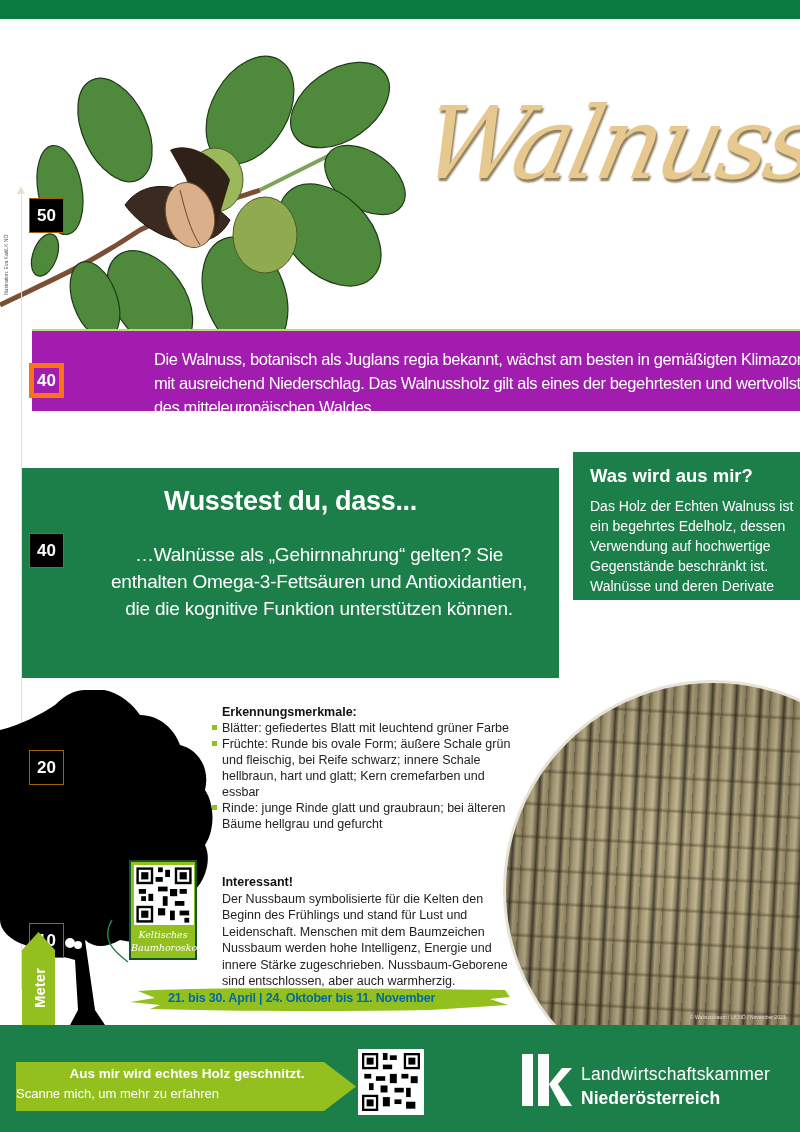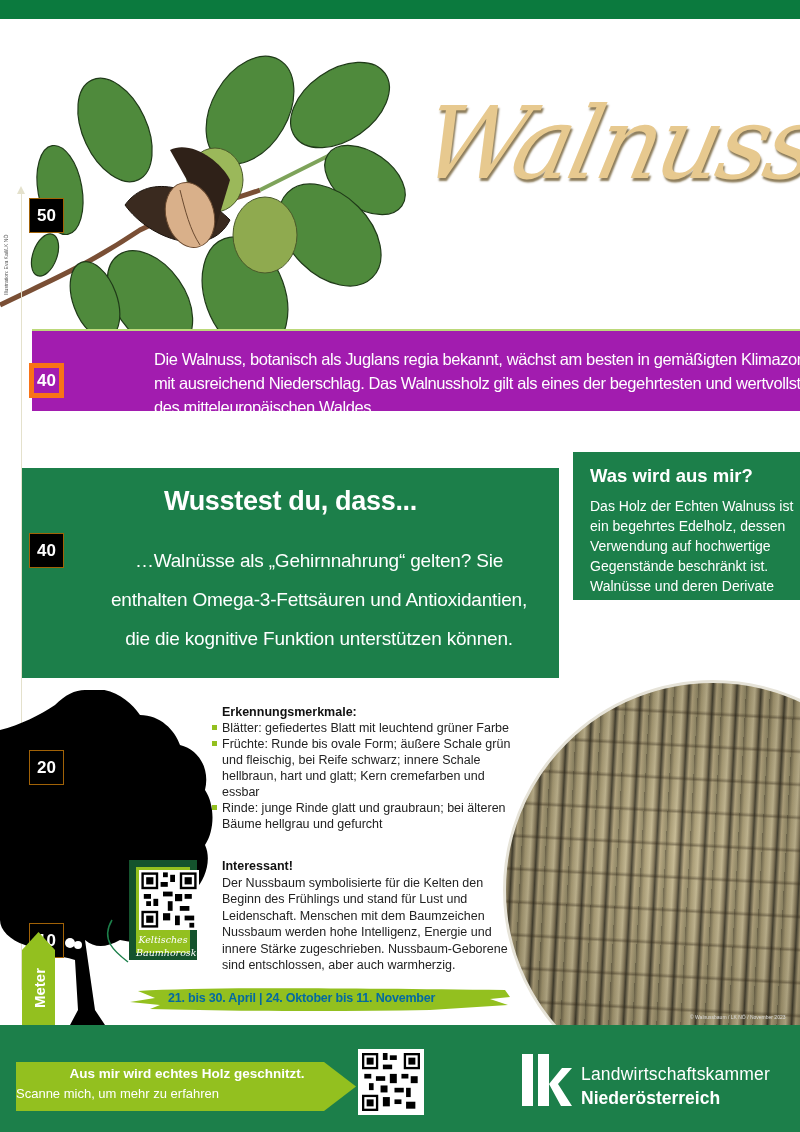--- a/index.html
+++ b/index.html
@@ -25,48 +25,48 @@
     font-size: 100px; color: #e7c98f; letter-spacing: -4px; text-shadow: 2px 3px 2px #8c7c5a; transform: skewX(-12deg); }
 
   
   .intro-band { position: absolute; left: 0; top: 329px; width: 800px; height: 82px; background: #a21caf; border-top: 2px solid #bcd97a; margin-left: 32px; }
   .intro-text { position: absolute; left: 122px; top: 16px; width: 670px; color: #fff; font-size: 16.5px; line-height: 24px;
     font-family: "Liberation Sans Narrow", "Liberation Sans", sans-serif; letter-spacing: -0.4px; }
 
   
   .dyk-box { position: absolute; left: 22px; top: 452px; width: 537px; height: 210px; background: #1c7f4a; margin-top: 16px; }
   .dyk-title { position: absolute; left: 0; width: 100%; top: 18px; text-align: center; font-weight: bold; font-size: 27px; color: #fff; letter-spacing: -0.3px; }
-  .dyk-text { position: absolute; left: 82px; width: 430px; top: 73px; text-align: center; color: #fff; font-size: 19px; line-height: 39px; letter-spacing: -0.2px; }
+  .dyk-text { position: absolute; left: 82px; width: 430px; top: 73px; text-align: center; color: #fff; font-size: 19px; line-height: 27px; letter-spacing: -0.2px; }
 
   .wwa-box { position: absolute; left: 573px; top: 452px; width: 227px; height: 148px; background: #1c7f4a; }
   .wwa-title { position: absolute; left: 17px; top: 13px; color: #fff; font-weight: bold; font-size: 18.5px; }
   .wwa-text { position: absolute; left: 17px; top: 44px; width: 205px; color: #fff; font-size: 14px; line-height: 20px; }
 
   
   .tree { position: absolute; left: 0; top: 690px; width: 225px; height: 335px; }
 
-  .qr-small { position: absolute; left: 129px; top: 860px; width: 68px; height: 100px; background: #93c01f; border: 7px solid #14532d; }
+  .qr-small { position: absolute; left: 129px; top: 860px; width: 68px; height: 100px; background: #93c01f; border: 2px solid #14532d; }
   .qr-small .qr-box { position: absolute; left: 3px; top: 3px; width: 60px; height: 60px; background: #fff; }
   .qr-small-label { position: absolute; left: 0; top: 66px; width: 100%; text-align: center; color: #fff; font-size: 9.5px; font-style: italic;
     font-family: "DejaVu Serif", serif; line-height: 13px; }
 
   .meter-arrow { position: absolute; left: 22px; top: 932px; width: 33px; height: 93px; }
   .meter-label { position: absolute; left: 24px; top: 955px; width: 30px; height: 66px; color: #fff; font-weight: bold; font-size: 15px;
     writing-mode: vertical-rl; transform: rotate(180deg); display: flex; align-items: center; justify-content: center; }
 
   
   .recog { position: absolute; left: 222px; top: 704px; width: 290px; font-size: 12.5px; line-height: 16px; color: #222;
     font-family: "Liberation Sans Narrow", "Liberation Sans", sans-serif; }
   .recog-title { font-weight: bold; color: #111; }
   .recog ul { list-style: none; }
   .recog li { position: relative; padding-left: 0; }
   .recog li .bullet { position: absolute; left: -10px; top: 5px; width: 5px; height: 5px; background: #93c01f; }
 
   .interesting { position: absolute; left: 222px; top: 858px; width: 290px; font-size: 12.5px; line-height: 16.5px; color: #222; }
-  .interesting-title { font-weight: bold; color: #111; }
+  .interesting-title { font-weight: bold; color: #111; margin-top: 16px; }
 
   .date-band { position: absolute; left: 130px; top: 985px; width: 382px; height: 28px; }
   .date-text { position: absolute; left: 168px; top: 991px; color: #0369a1; font-weight: bold; font-size: 12.5px; letter-spacing: -0.2px; }
 
   
   .bark { position: absolute; left: 503px; top: 680px; width: 420px; height: 420px; border-radius: 50%; overflow: hidden;
     border: 3px solid #e6e3d8; background:
       repeating-linear-gradient(93deg, #6b6245 0px, #a89a70 4px, #c4b78e 9px, #7d7050 13px, #3f3a28 15px, #b5a57b 19px, #8f8560 24px),
       #9c8f68; }
   .bark-shade { position: absolute; inset: 0; background:

